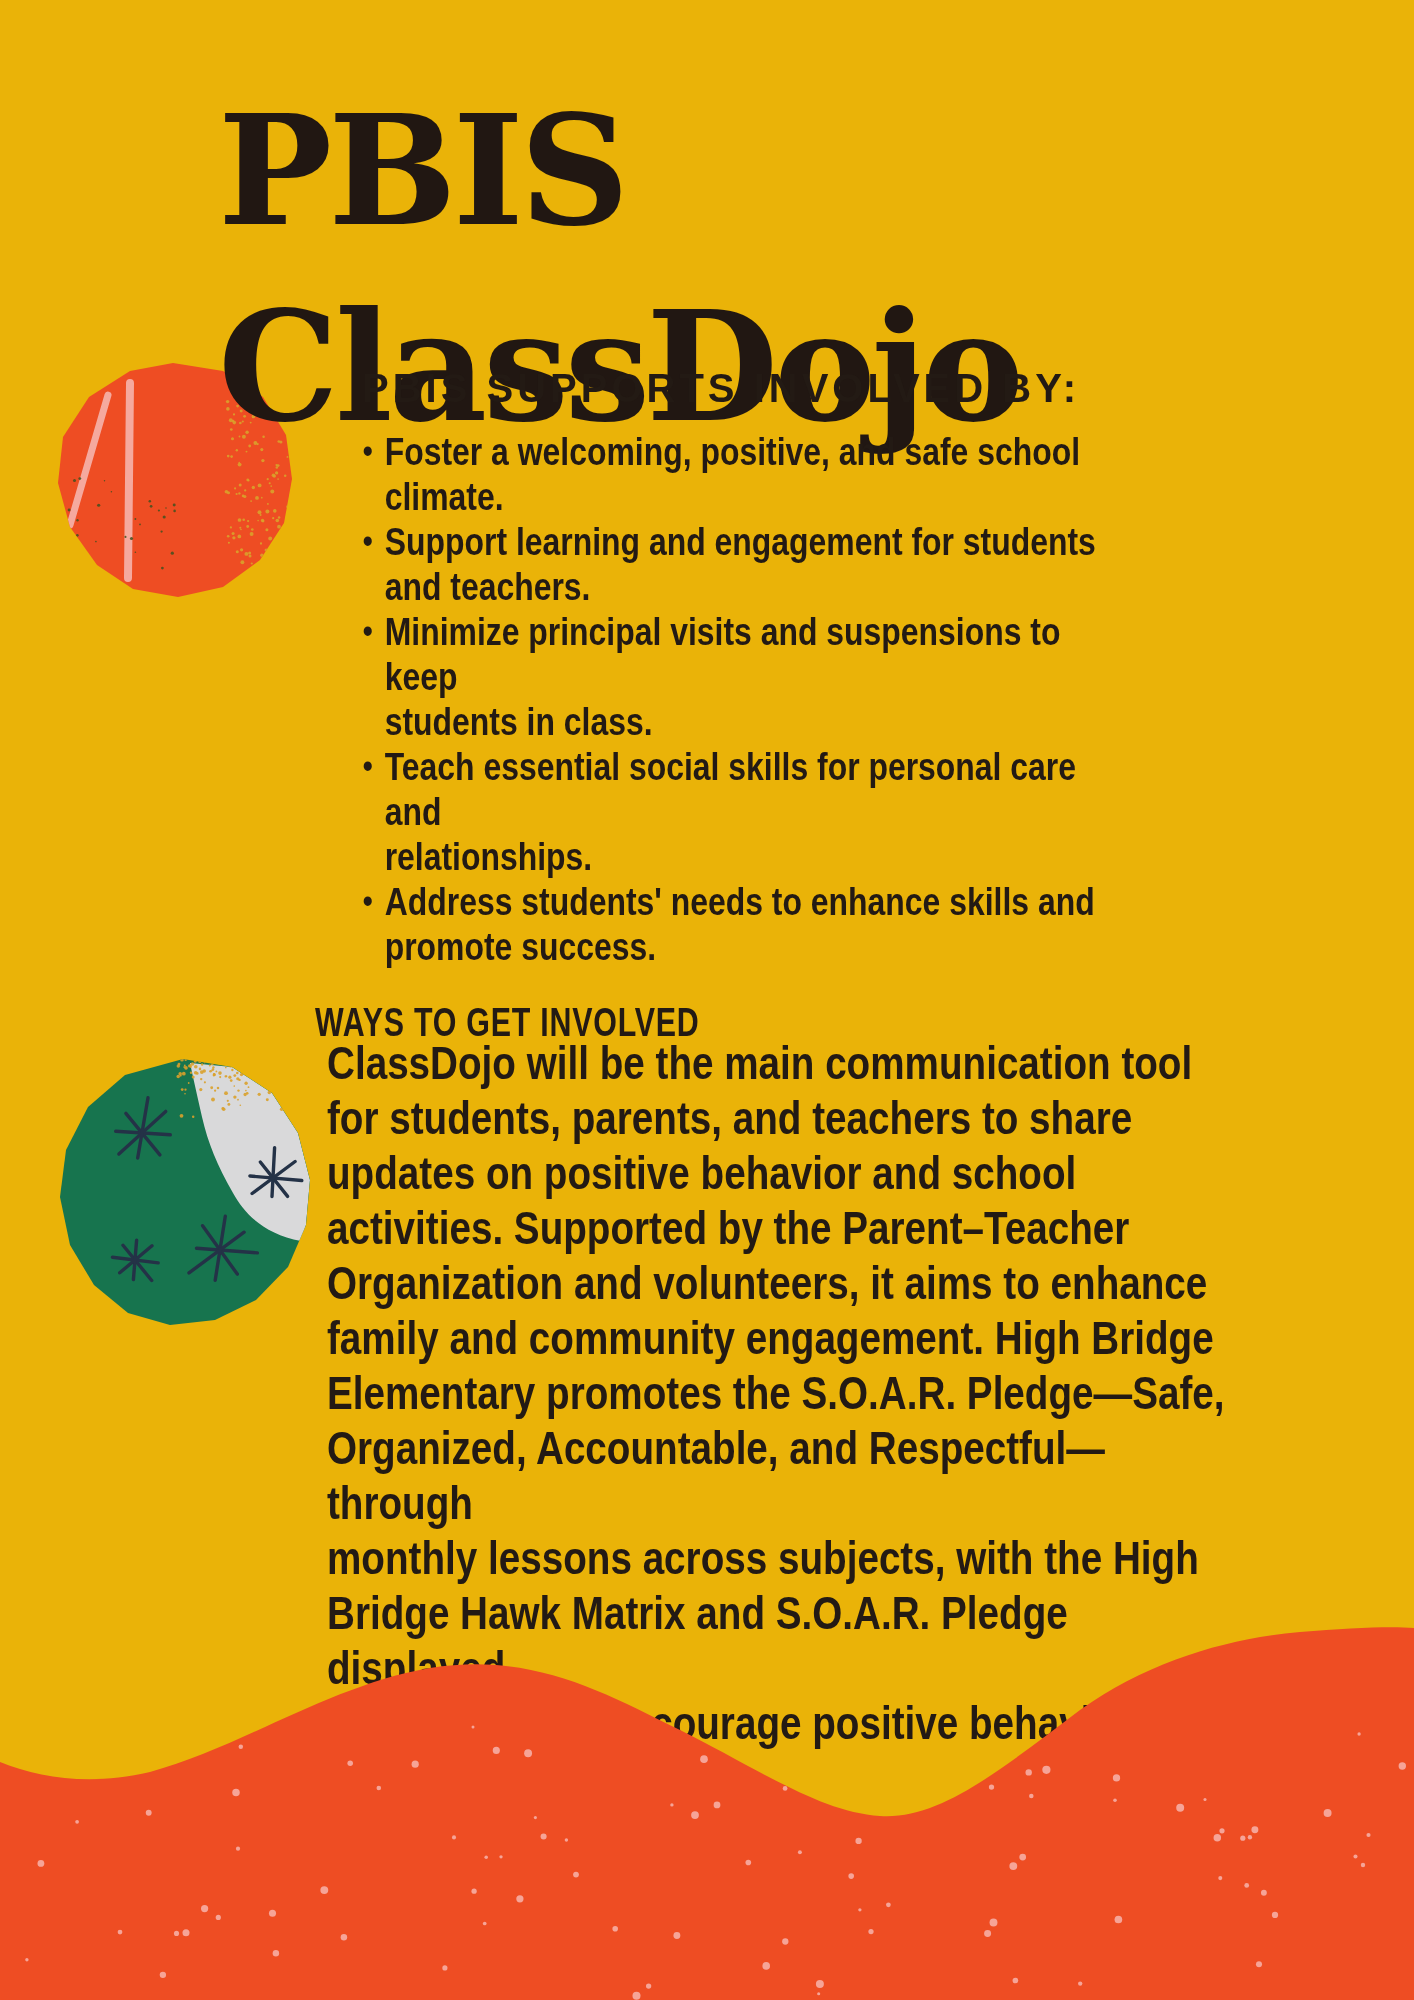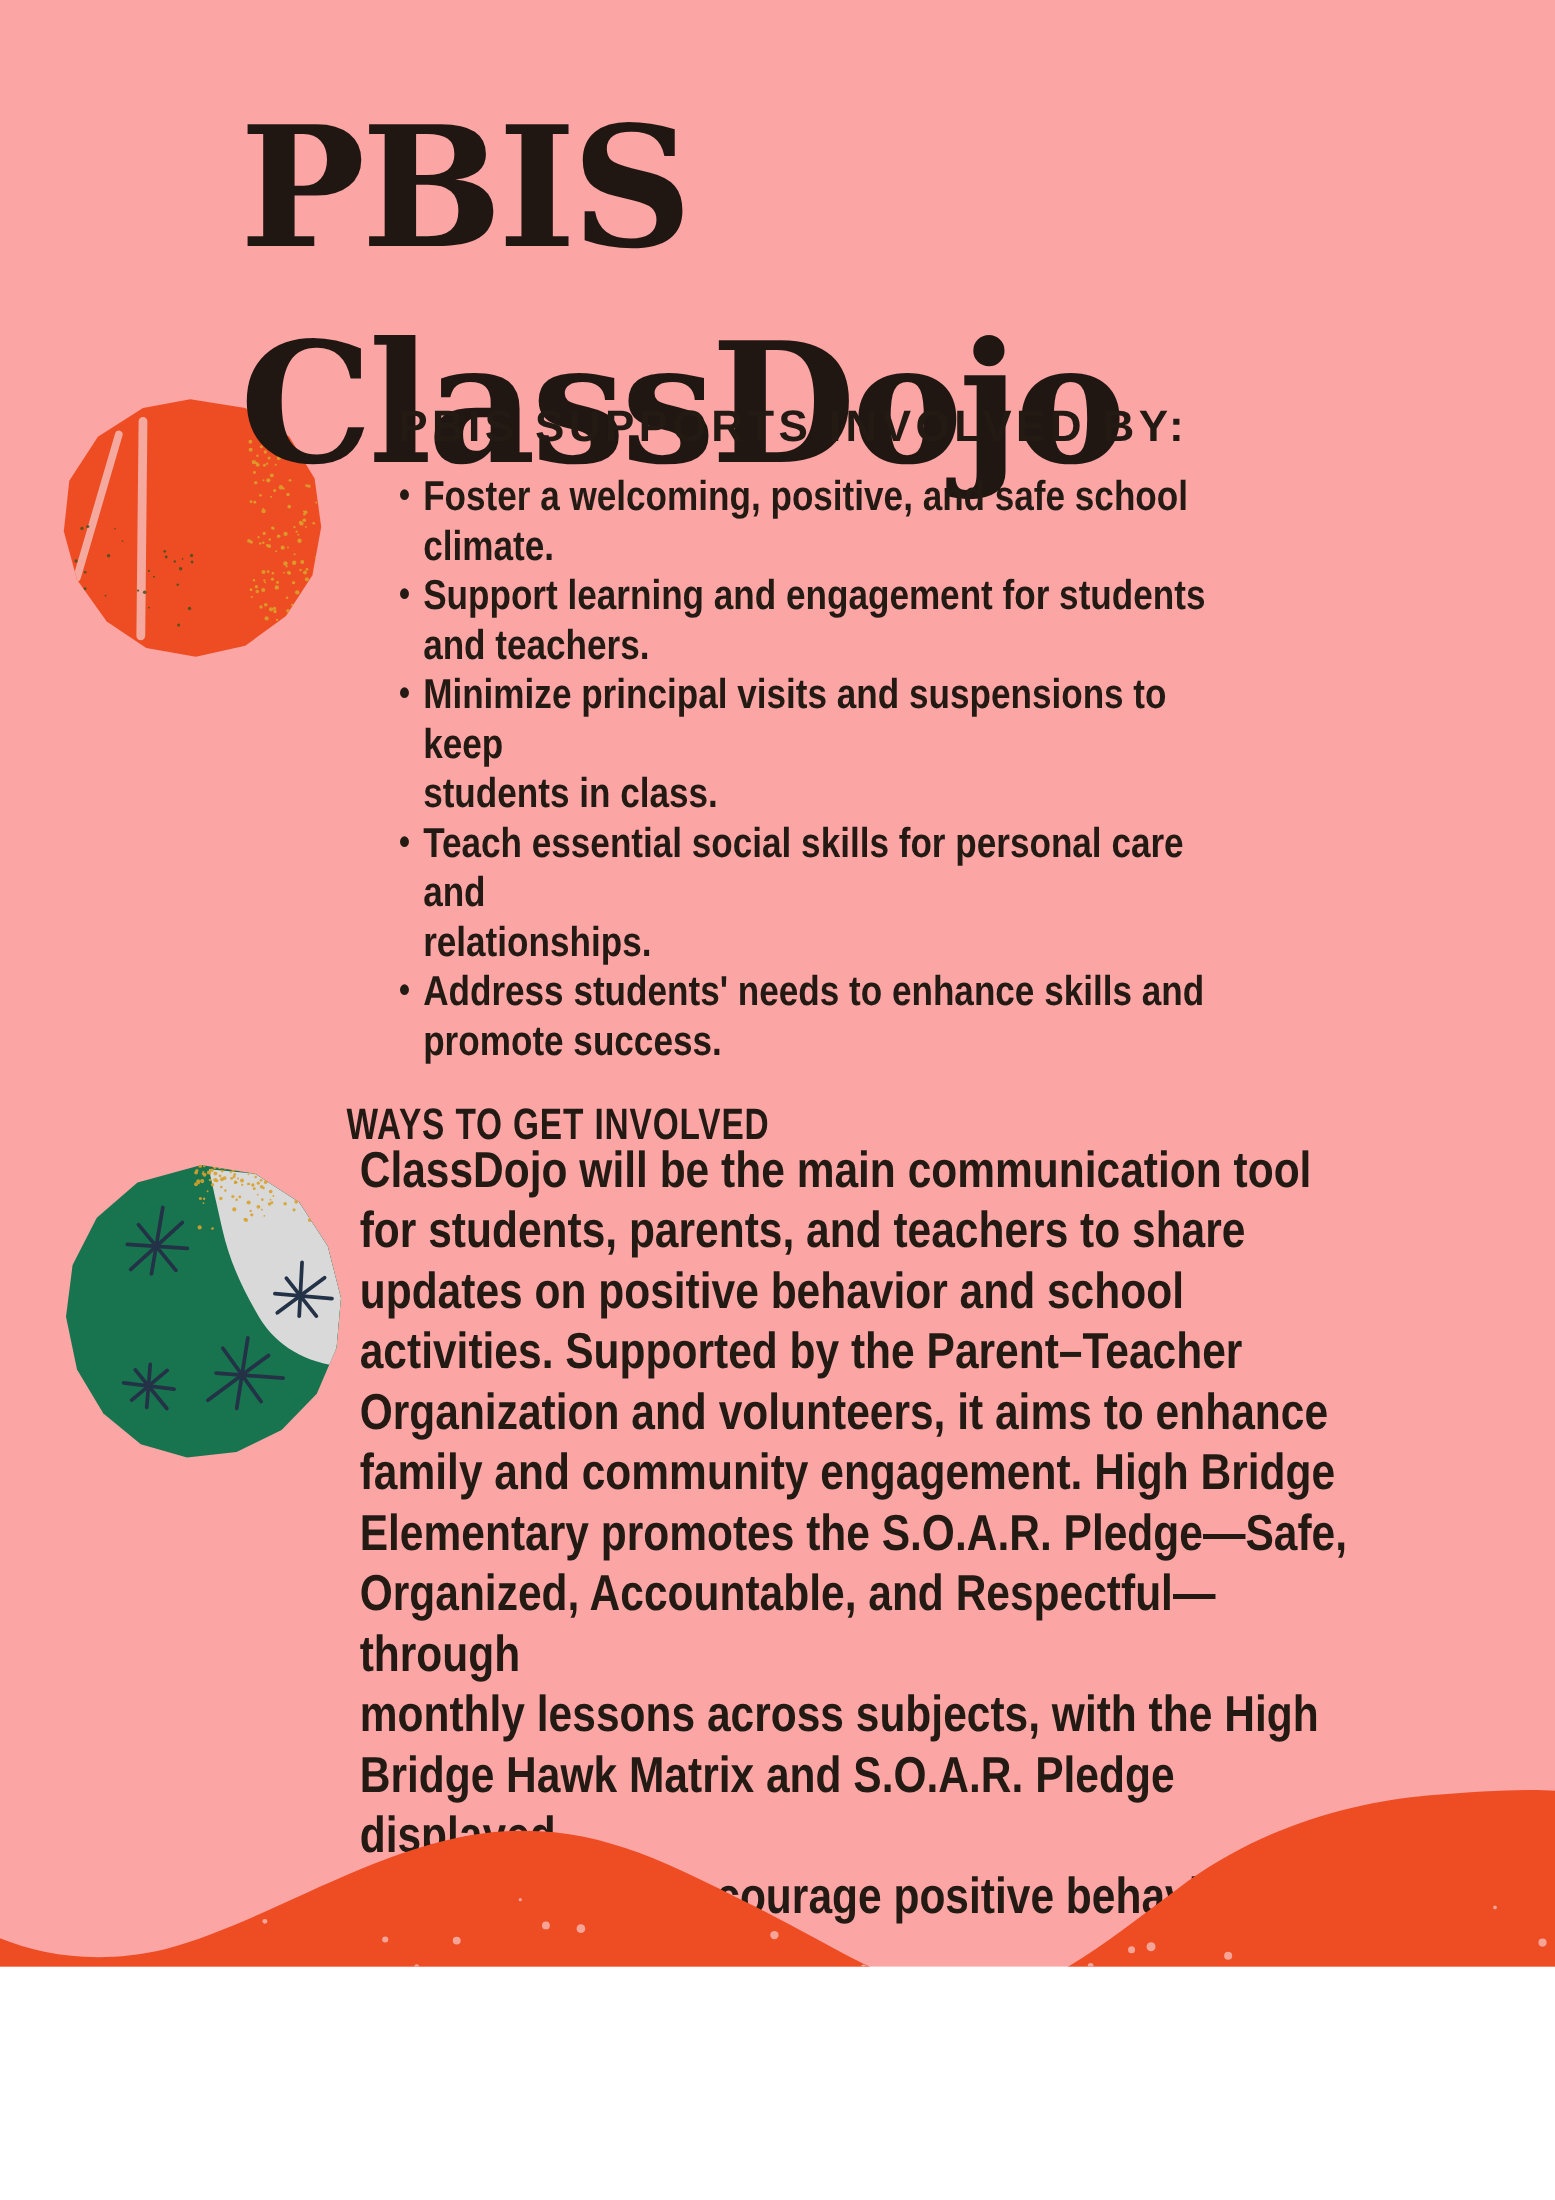--- a/index.html
+++ b/index.html
@@ -1,20 +1,20 @@
 <!DOCTYPE html>
 <html><head>
 <meta charset="utf-8">
 <style>
   html,body{margin:0;padding:0;background:#ffffff;}
   .page{
     position:relative;
-    width:1414px;height:1788px;
+    width:1414px;height:2000px;
     overflow:hidden;
-    background:#fca5a5;
+    background:#eab308;
     font-family:"Liberation Sans", sans-serif;
   }
   .abs{position:absolute;}
   
   .title{
     position:absolute;
     left:218px;top:-29px;
     font-family:"DejaVu Serif", serif;
     font-weight:700;
     font-size:152px;

